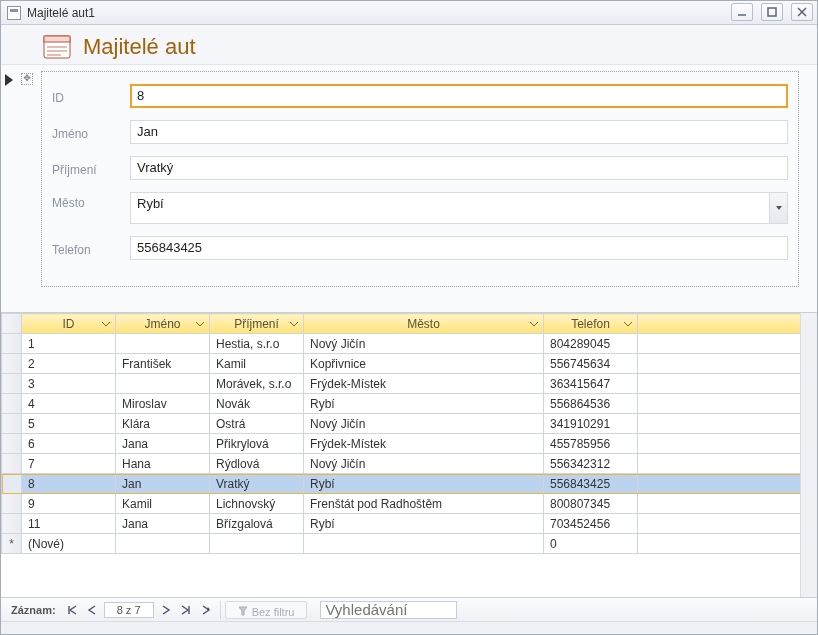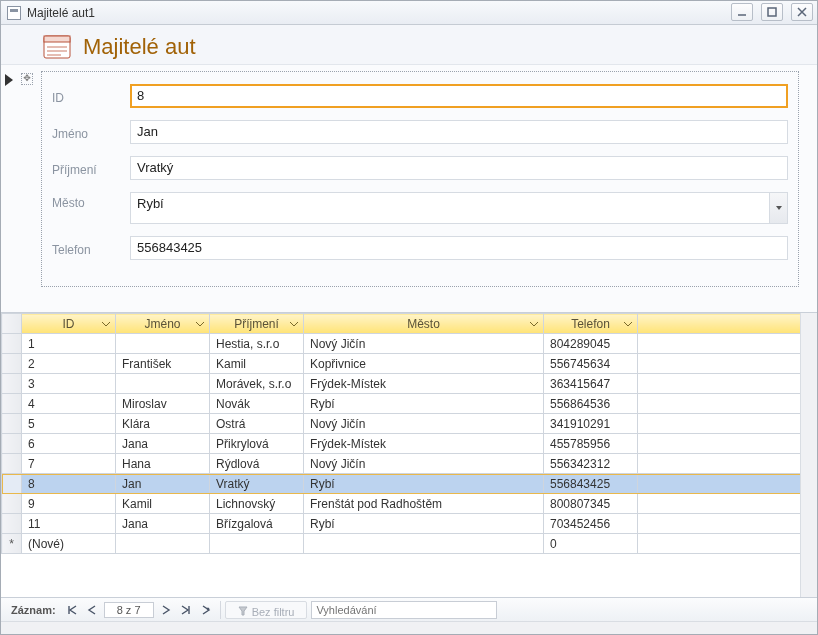--- a/index.html
+++ b/index.html
@@ -225,26 +225,26 @@
   .navbar .filterbtn {
     height:18px; padding:0 12px;
     border:1px solid #d8dce2;
     border-radius:2px;
     display:flex; align-items:flex-end; gap:4px;
     color:#a8aeb8;
     background:#f8f9fb;
   }
   .navbar .filterbtn svg { width:10px; height:10px; }
   .navbar .searchbox {
-    height:18px; width:186px;
+    height:18px; width:137px;
     border:1px solid #c8cdd5;
     background:#fff;
     padding: 0 4px;
-    font-size:11px;
-    margin-left:4px;
+    font-size:15px;
+    margin-left:13px;
   }
   .bottom-scroll {
     height: 14px;
     background:#f0f1f4;
     border-top:1px solid #d9dde3;
   }
 </style>
 </head>
 <body>
 

